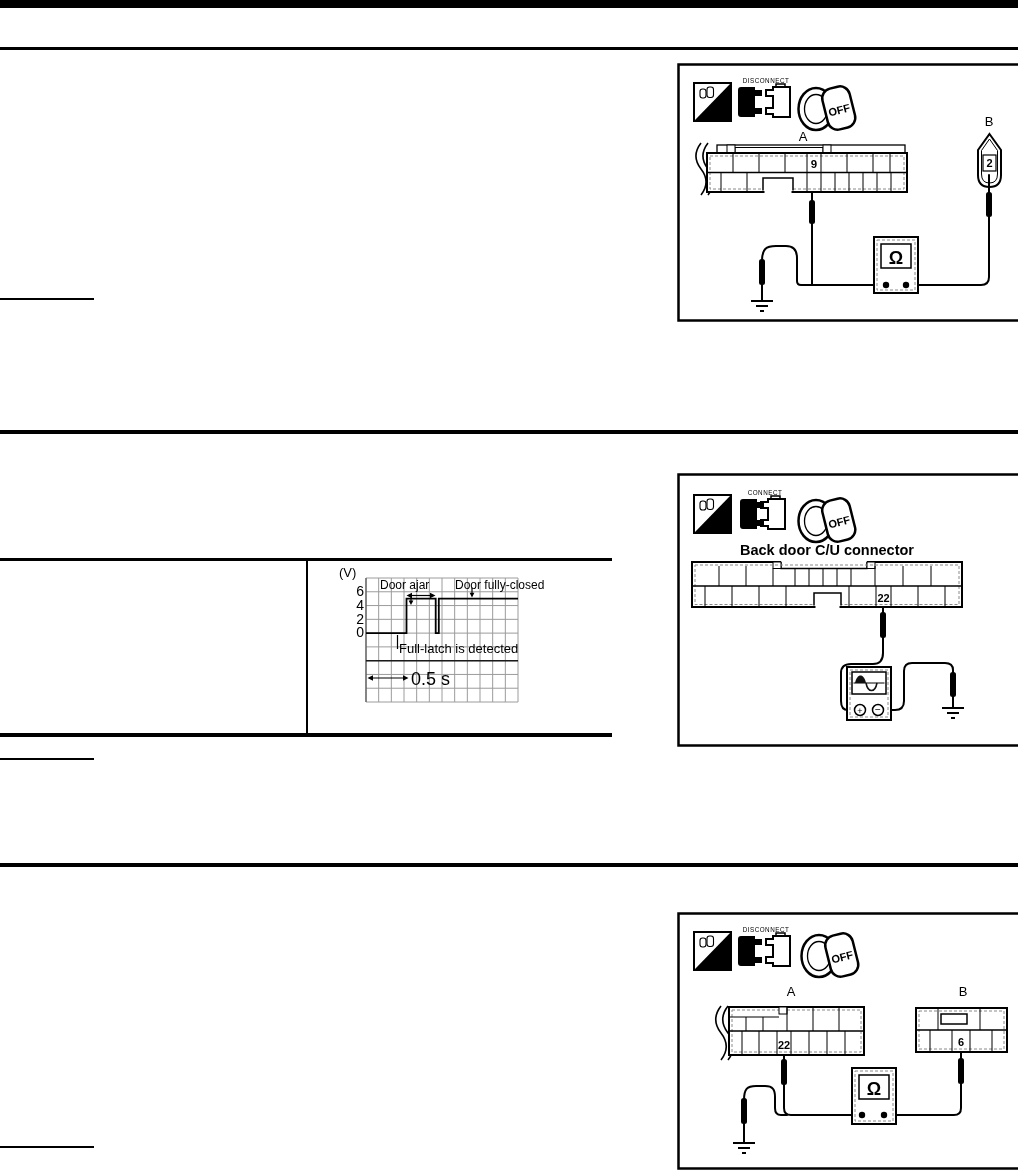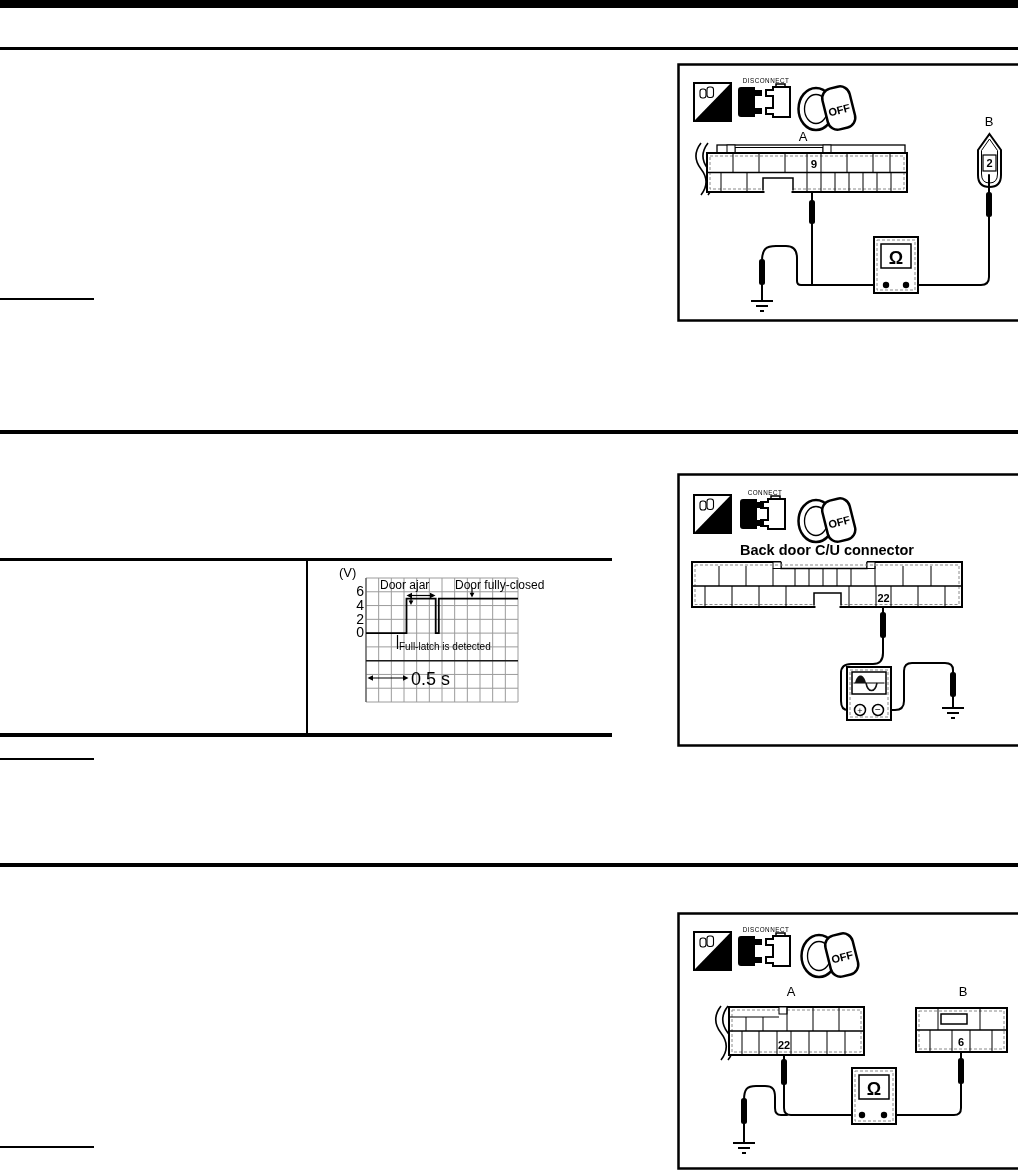--- a/index.html
+++ b/index.html
@@ -86,21 +86,21 @@
         <polygon points="72.5,112 67,109.3 67,114.7" stroke="none"></polygon>
       </g>
     </svg>
     <div class="clabel" style="left:3px;top:-1px;font-size:13px;">(V)</div>
     <div class="ytick" style="top:17px;">6</div>
     <div class="ytick" style="top:31px;">4</div>
     <div class="ytick" style="top:45px;">2</div>
     <div class="ytick" style="top:58px;">0</div>
     <div class="clabel" style="left:44px;top:12px;">Door ajar</div>
     <div class="clabel" style="left:119px;top:12px;">Door fully-closed</div>
-    <div class="clabel" style="left:63px;top:75px;font-size:10px;">Full-latch is detected</div>
+    <div class="clabel" style="left:63px;top:75px;font-size:13px;">Full-latch is detected</div>
     <div class="clabel" style="left:75px;top:103px;font-size:18px;">0.5 s</div>
   </div>
 
   <div class="diagram-box" style="top:63px;height:259px;">
     <svg width="368" height="259" viewBox="0 0 368 259">
       <rect x="1.5" y="1.5" width="365" height="256" fill="#fff" stroke="#000" stroke-width="2.5"></rect>
 
       <g transform="translate(17,20)">
         <rect x="0" y="0" width="37" height="38" fill="#fff" stroke="#000" stroke-width="2"></rect>
         <polygon points="1,37 36,1 36,37" fill="#000"></polygon>

